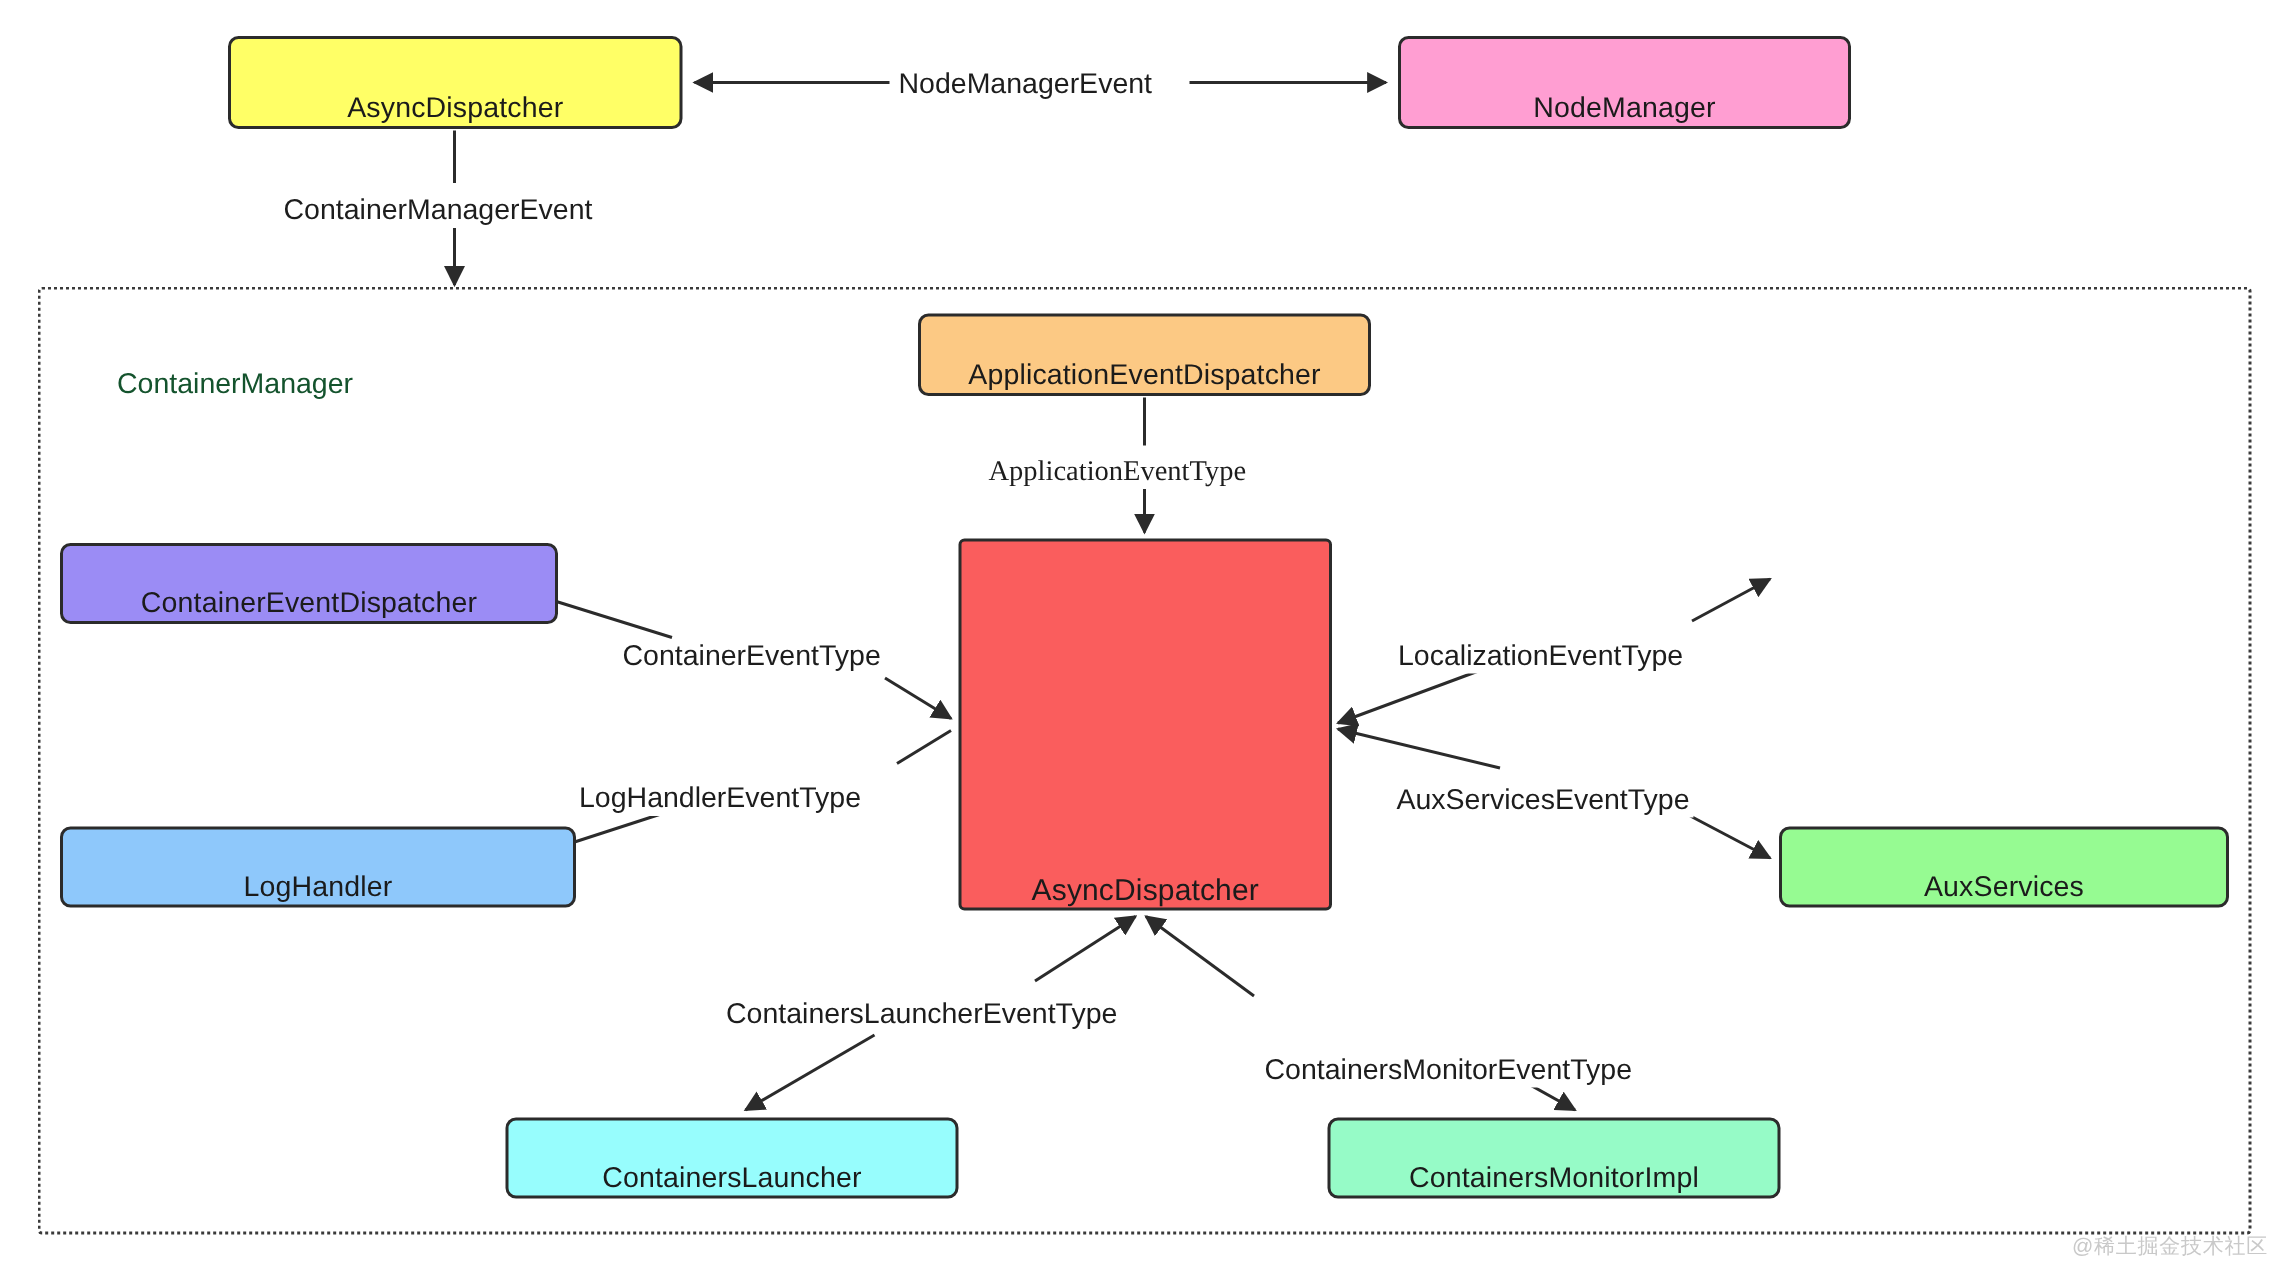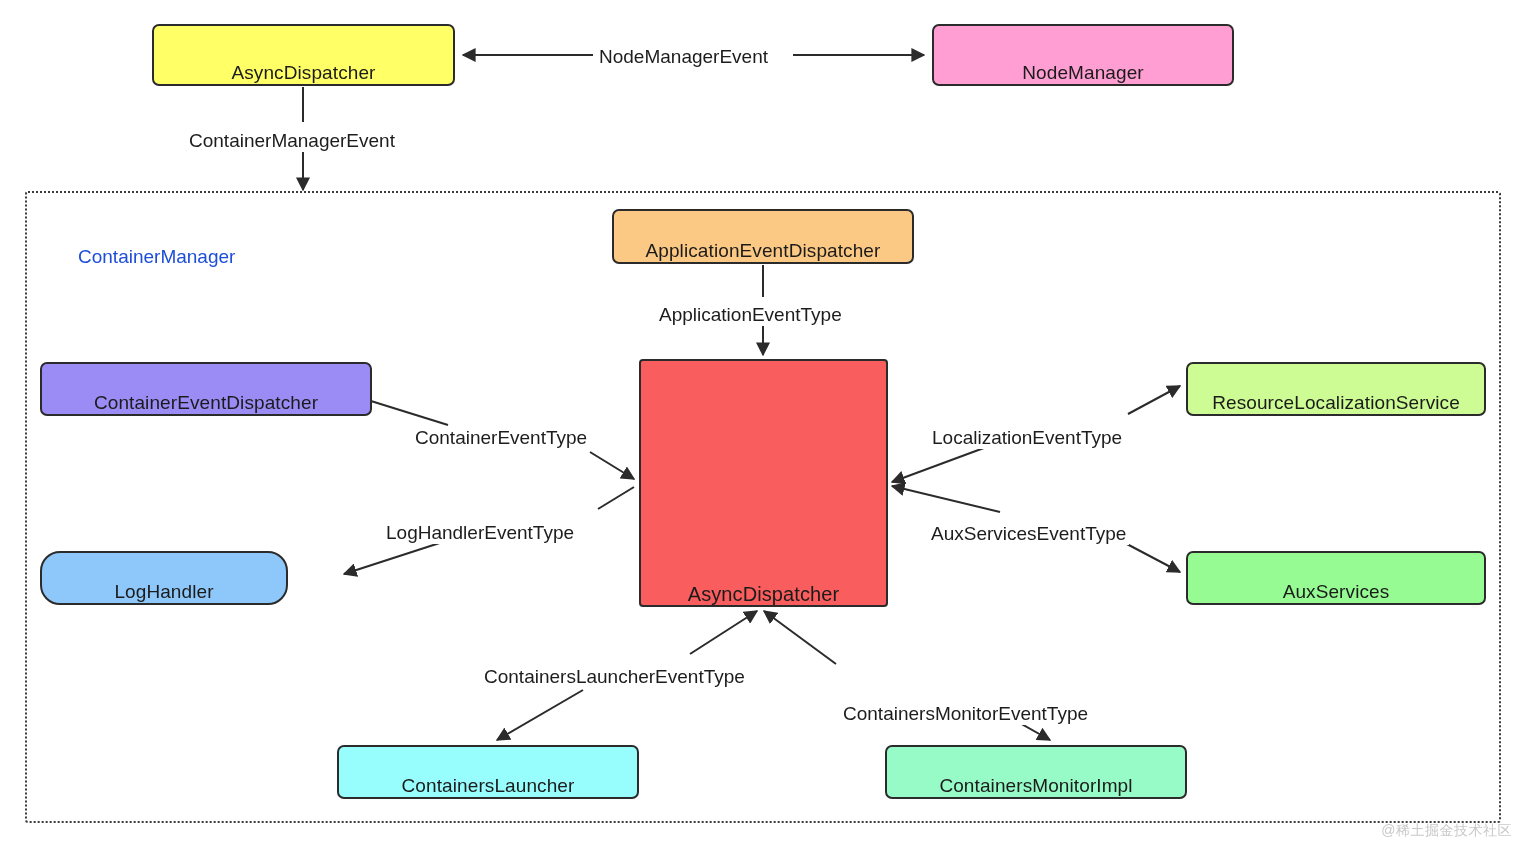--- a/index.html
+++ b/index.html
@@ -47,21 +47,21 @@
   .group-box {
     position: absolute;
     box-sizing: border-box;
     border: 2px dotted #3a3a3a;
     border-radius: 3px;
     background: transparent;
   }
   .group-label {
     position: absolute;
     font-size: 19px;
-    color: #1d4ed8;
+    color: #14532d;
     white-space: nowrap;
   }
   .edge-label {
     position: absolute;
     font-size: 19px;
     color: #1d1d1d;
     white-space: nowrap;
     background: #ffffff;
     padding: 0 3px;
   }
@@ -149,45 +149,42 @@
   </div>
 
   <div class="node square" style="left:639px; top:359px; width:249px; height:248px; background:#fa5d5d;">
     <span>AsyncDispatcher</span>
   </div>
 
   <div class="node" style="left:40px; top:362px; width:332px; height:54px; background:#9b8cf5;">
     <span>ContainerEventDispatcher</span>
   </div>
 
-  <div class="node" style="left:40px; top:551px; width:248px; height:54px; background:#8ec8fb;border-radius:20px;">
+  <div class="node" style="left:40px; top:551px; width:344px; height:54px; background:#8ec8fb;">
     <span>LogHandler</span>
   </div>
 
-  <div class="node" style="left:1186px; top:362px; width:300px; height:54px; background:#ccfc93;">
-    <span>ResourceLocalizationService</span>
-  </div>
 
   <div class="node" style="left:337px; top:745px; width:302px; height:54px; background:#97fdfd;">
     <span>ContainersLauncher</span>
   </div>
 
   <div class="node" style="left:1186px; top:551px; width:300px; height:54px; background:#96fb92;">
     <span>AuxServices</span>
   </div>
 
   <div class="node" style="left:885px; top:745px; width:302px; height:54px; background:#96fbc7;">
     <span>ContainersMonitorImpl</span>
   </div>
 
   <div class="edge-label" style="left:596px; top:46px;">NodeManagerEvent</div>
 
   <div class="edge-label" style="left:186px; top:130px;">ContainerManagerEvent</div>
 
-  <div class="edge-label" style="left:656px; top:304px;">ApplicationEventType</div>
+  <div class="edge-label" style="left:656px; top:304px;font-family:Liberation Serif, serif;">ApplicationEventType</div>
 
   <div class="edge-label" style="left:412px; top:427px;">ContainerEventType</div>
 
   <div class="edge-label" style="left:383px; top:522px;">LogHandlerEventType</div>
 
   <div class="edge-label" style="left:929px; top:427px;">LocalizationEventType</div>
 
   <div class="edge-label" style="left:928px; top:523px;">AuxServicesEventType</div>
 
   <div class="edge-label" style="left:481px; top:666px;">ContainersLauncherEventType</div>

